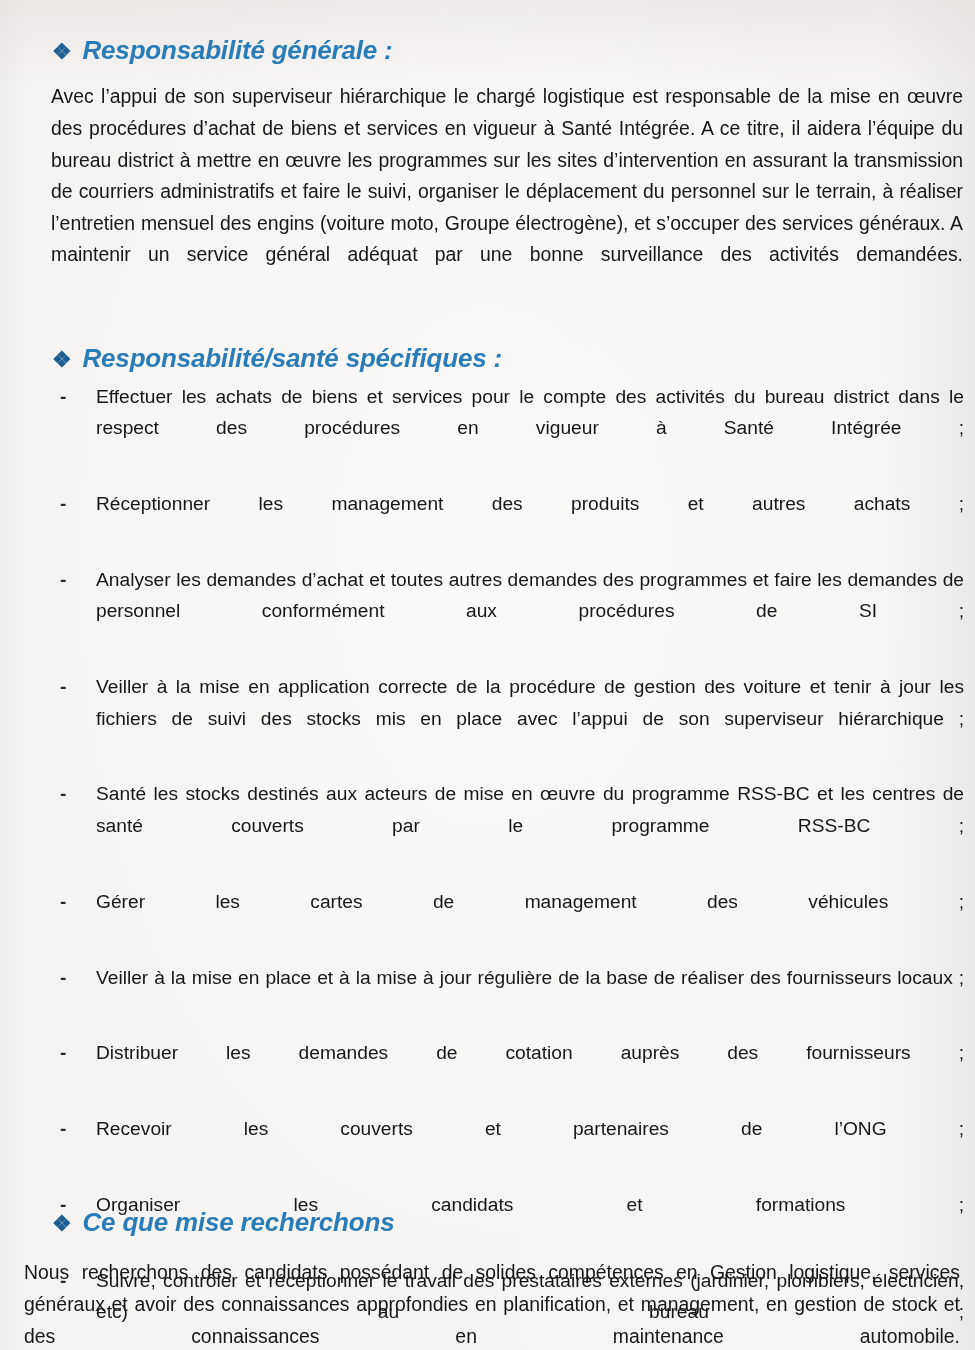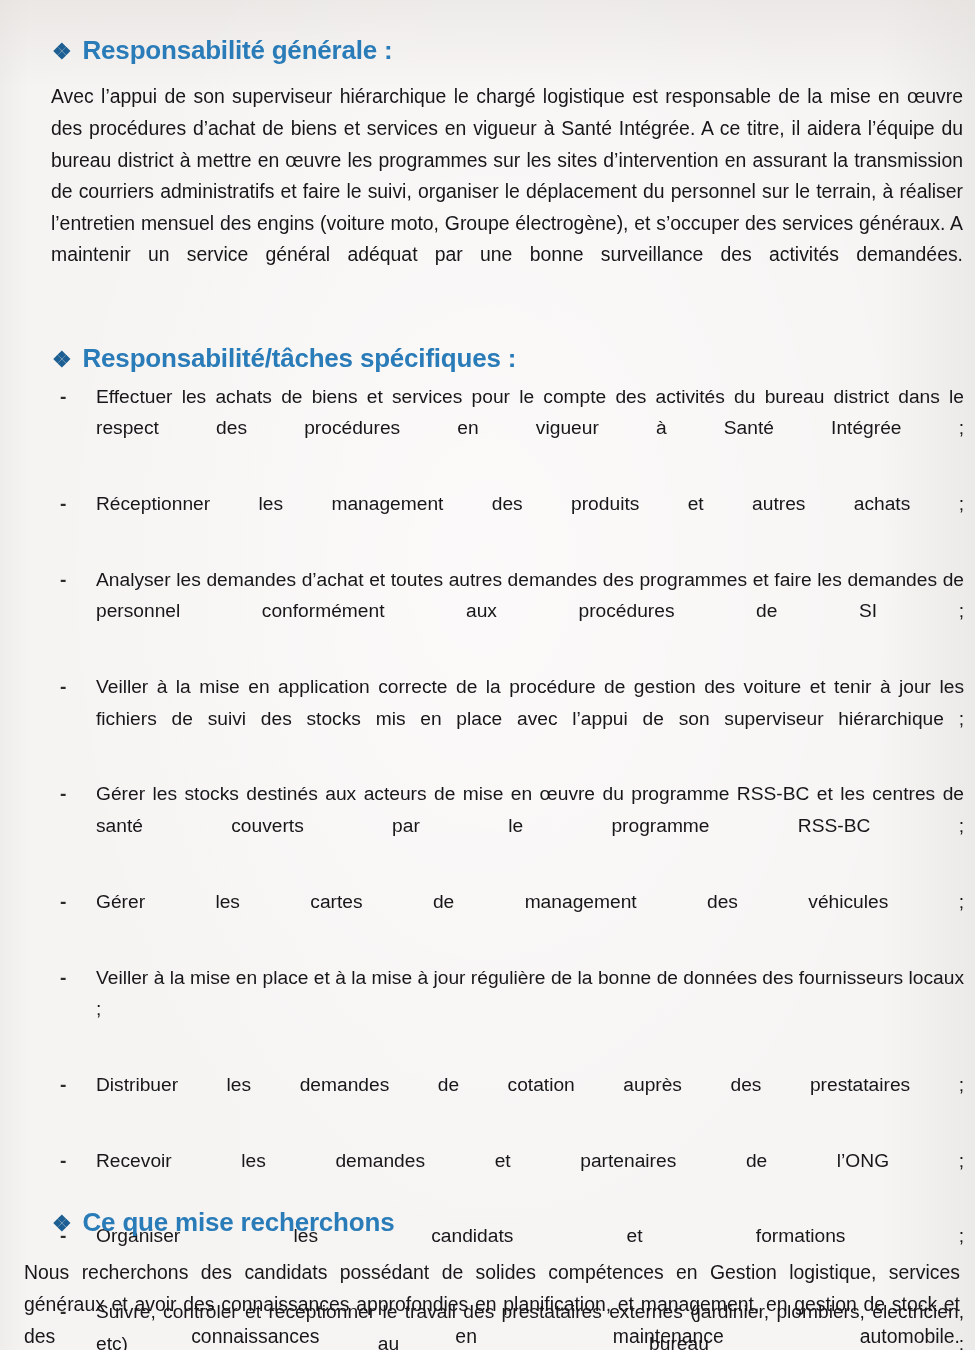--- a/index.html
+++ b/index.html
@@ -49,20 +49,21 @@
   }
   .section-heading .diamond-marker {
     color: #1d5f92;
     font-size: 22px;
     margin-right: 11px;
     line-height: 1;
     flex: 0 0 auto;
   }
   .section-heading .heading-text {
     line-height: 1.1;
+    font-style: italic;
   }
 
   #heading-responsabilite-generale { position: absolute; left: 52px; top: 14px; }
   #heading-taches-specifiques     { position: absolute; left: 52px; top: 322px; }
   #heading-ce-que-nous-recherchons{ position: absolute; left: 52px; top: 1186px; }
 
   
   .body-paragraph {
     position: absolute;
     text-align: justify;
@@ -132,21 +133,21 @@
 
   <h2 class="section-heading" id="heading-responsabilite-generale">
     <span class="diamond-marker">❖</span>
     <span class="heading-text">Responsabilité générale :</span>
   </h2>
 
   <p class="body-paragraph" id="paragraph-responsabilite-generale">Avec l’appui de son superviseur hiérarchique le chargé logistique est responsable de la mise en œuvre des procédures d’achat de biens et services en vigueur à Santé Intégrée. A ce titre, il aidera l’équipe du bureau district à mettre en œuvre les programmes sur les sites d’intervention en assurant la transmission de courriers administratifs et faire le suivi, organiser le déplacement du personnel sur le terrain, à réaliser l’entretien mensuel des engins (voiture moto, Groupe électrogène), et s’occuper des services généraux. A maintenir un service général adéquat par une bonne surveillance des activités demandées.</p>
 
   <h2 class="section-heading" id="heading-taches-specifiques">
     <span class="diamond-marker">❖</span>
-    <span class="heading-text">Responsabilité/tâches spécifiques :</span>
+    <span class="heading-text">Responsabilité/santé spécifiques :</span>
   </h2>
 
   <ul id="task-list">
     <li class="task-item">
       <span class="dash-marker">-</span>
       <span class="task-text">Effectuer les achats de biens et services pour le compte des activités du bureau district dans le respect des procédures en vigueur à Santé Intégrée ;</span>
     </li>
     <li class="task-item">
       <span class="dash-marker">-</span>
       <span class="task-text">Réceptionner les management des produits et autres achats ;</span>
@@ -154,37 +155,37 @@
     <li class="task-item">
       <span class="dash-marker">-</span>
       <span class="task-text">Analyser les demandes d’achat et toutes autres demandes des programmes et faire les demandes de personnel conformément aux procédures de SI ;</span>
     </li>
     <li class="task-item">
       <span class="dash-marker">-</span>
       <span class="task-text">Veiller à la mise en application correcte de la procédure de gestion des voiture et tenir à jour les fichiers de suivi des stocks mis en place avec l’appui de son superviseur hiérarchique ;</span>
     </li>
     <li class="task-item">
       <span class="dash-marker">-</span>
-      <span class="task-text">Gérer les stocks destinés aux acteurs de mise en œuvre du programme RSS-BC et les centres de santé couverts par le programme RSS-BC ;</span>
+      <span class="task-text">Santé les stocks destinés aux acteurs de mise en œuvre du programme RSS-BC et les centres de santé couverts par le programme RSS-BC ;</span>
     </li>
     <li class="task-item">
       <span class="dash-marker">-</span>
       <span class="task-text">Gérer les cartes de management des véhicules ;</span>
     </li>
     <li class="task-item">
       <span class="dash-marker">-</span>
-      <span class="task-text">Veiller à la mise en place et à la mise à jour régulière de la bonne de données des fournisseurs locaux ;</span>
-    </li>
-    <li class="task-item">
-      <span class="dash-marker">-</span>
-      <span class="task-text">Distribuer les demandes de cotation auprès des prestataires ;</span>
-    </li>
-    <li class="task-item">
-      <span class="dash-marker">-</span>
-      <span class="task-text">Recevoir les demandes et partenaires de l’ONG ;</span>
+      <span class="task-text">Veiller à la mise en place et à la mise à jour régulière de la base de réaliser des fournisseurs locaux ;</span>
+    </li>
+    <li class="task-item">
+      <span class="dash-marker">-</span>
+      <span class="task-text">Distribuer les demandes de cotation auprès des fournisseurs ;</span>
+    </li>
+    <li class="task-item">
+      <span class="dash-marker">-</span>
+      <span class="task-text">Recevoir les couverts et partenaires de l’ONG ;</span>
     </li>
     <li class="task-item">
       <span class="dash-marker">-</span>
       <span class="task-text">Organiser les candidats et formations ;</span>
     </li>
     <li class="task-item">
       <span class="dash-marker">-</span>
       <span class="task-text">Suivre, contrôler et réceptionner le travail des prestataires externes (jardinier, plombiers, électricien, etc) au bureau ;</span>
     </li>
 

